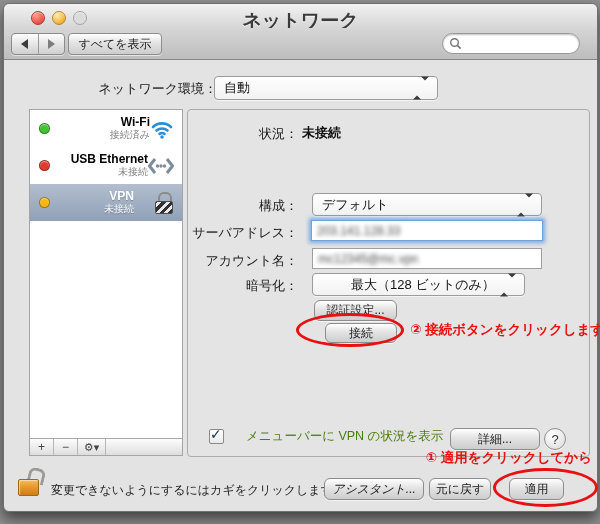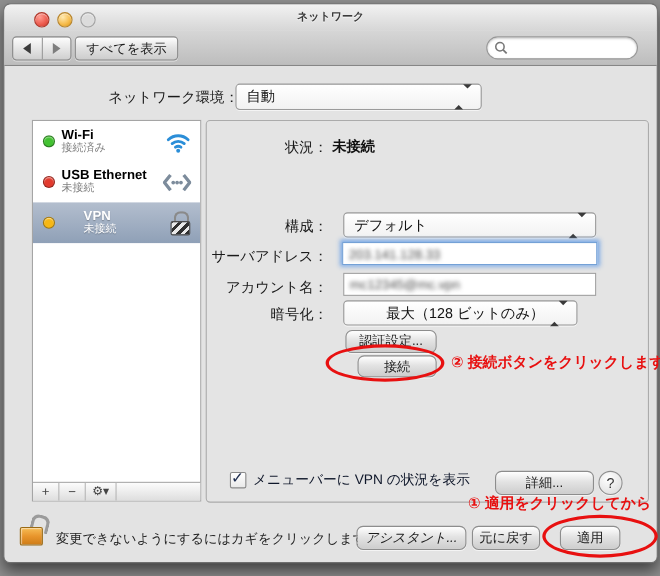--- a/index.html
+++ b/index.html
@@ -3,21 +3,21 @@
 <meta charset="utf-8">
 <style>
   html,body{margin:0;padding:0;}
   body{font-family:"Liberation Sans","DejaVu Sans",sans-serif; background:#8f8f8f;}
   .stage{position:relative;width:600px;height:524px;background:#8f8f8f;overflow:hidden;}
   .window{position:absolute;left:3px;top:3px;width:593px;height:507px;background:#e3e3e3;
     border:1px solid #6f6f6f;border-radius:6px;box-shadow:0 7px 14px rgba(0,0,0,.55);}
   
   .titlebar{position:absolute;left:0;top:0;right:0;height:24px;
     background:linear-gradient(#f2f2f2,#d6d6d6);border-radius:6px 6px 0 0;}
-  .title{position:absolute;left:0;right:0;top:4px;text-align:center;font-size:10px;font-weight:600;
+  .title{position:absolute;left:0;right:0;top:4px;text-align:center;font-size:19px;font-weight:600;
     color:#3b3b3b;text-shadow:0 1px 0 rgba(255,255,255,.7);}
   .lights{position:absolute;left:27px;top:7px;display:flex;gap:7px;}
   .light{width:12px;height:12px;border-radius:50%;box-shadow:inset 0 1px 1px rgba(255,255,255,.6);}
   .light.red{background:radial-gradient(circle at 35% 30%,#ff9d93,#ee5f52 55%,#c8362a);border:1px solid #b0392c;}
   .light.yellow{background:radial-gradient(circle at 35% 30%,#ffe9b0,#f6bd4f 55%,#d9930f);border:1px solid #b8862e;}
   .light.off{background:#dcdcdc;border:1px solid #a3a3a3;}
   
   .toolbar{position:absolute;left:0;top:24px;right:0;height:31px;
     background:linear-gradient(#d6d6d6,#bdbdbd);border-bottom:1px solid #868686;padding-left:12px;}
   .segctl{position:absolute;left:7px;top:5px;width:52px;height:20px;border:1px solid #8b8b8b;border-radius:4px;
@@ -38,21 +38,21 @@
   .popup{position:absolute;background:linear-gradient(#ffffff,#f2f2f2);border:1px solid #9b9b9b;border-radius:4px;
     font-size:13px;color:#111;display:flex;align-items:center;padding-left:9px;
     box-shadow:0 1px 0 rgba(255,255,255,.6);}
   .popup-arrows{position:absolute;right:8px;top:50%;transform:translateY(-50%);}
   .tri-up{width:0;height:0;border-left:4px solid transparent;border-right:4px solid transparent;border-bottom:4px solid #3a3a3a;margin-bottom:3px;}
   .tri-down{width:0;height:0;border-left:4px solid transparent;border-right:4px solid transparent;border-top:4px solid #3a3a3a;}
   .loc-popup{left:210px;top:72px;width:213px;height:22px;}
   
   .sidebar{position:absolute;left:25px;top:105px;width:152px;height:345px;background:#fff;border:1px solid #a5a5a5;}
   .sb-list{position:absolute;left:0;top:0;right:0;bottom:16px;overflow:hidden;}
-  .sb-row{position:relative;height:37px;display:flex;align-items:center;}
+  .sb-row{position:relative;height:37px;display:flex;align-items:center;text-align:right;}
   .sb-row.selected{background:linear-gradient(#b3bece,#8fa0b7);gap:20px;}
   .sb-dot{width:9px;height:9px;border-radius:50%;margin-left:9px;border:1px solid rgba(0,0,0,.35);
     box-shadow:inset 0 1px 1px rgba(255,255,255,.5);flex:0 0 auto;}
   .sb-text{margin-left:6px;flex:1;min-width:0;}
   .sb-name{font-size:12px;font-weight:700;color:#000;line-height:13px;}
   .sb-sub{font-size:10px;color:#808080;line-height:12px;}
   .sb-row.selected .sb-name,.sb-row.selected .sb-sub{color:#fff;text-shadow:0 1px 1px rgba(0,0,0,.25);}
   .sb-icon{margin-right:8px;flex:0 0 auto;}
   .sb-bar{position:absolute;left:0;right:0;bottom:0;height:16px;border-top:1px solid #a9a9a9;
     background:linear-gradient(#fcfcfc,#dedede);display:flex;}
@@ -72,21 +72,21 @@
   .status-val{position:absolute;left:114px;font-size:13px;font-weight:700;color:#111;}
   .field{position:absolute;background:#fff;border:1px solid #9f9f9f;font-size:12px;color:#333;
     display:flex;align-items:center;padding-left:5px;}
   .field.focused{border:1px solid #74a1d6;box-shadow:0 0 4px 2px rgba(106,160,230,.85);}
   .blurred{filter:blur(2px);color:#4a4a4a;white-space:nowrap;overflow:hidden;}
   .panel .btn{position:absolute;}
   .chkrow{position:absolute;left:21px;top:318px;display:flex;align-items:center;}
   .chk{width:13px;height:13px;background:linear-gradient(#fff,#e9e9e9);border:1px solid #8a8a8a;border-radius:2px;
     position:relative;flex:0 0 auto;}
   .chk .tick{position:absolute;left:0px;top:-4px;font-size:14px;font-weight:700;color:#1c2b4e;}
-  .chklabel{margin-left:6px;font-size:12.5px;color:#0f172a;}
+  .chklabel{margin-left:22px;font-size:12.5px;color:#4d7c0f;}
   .helpbtn{position:absolute;left:356px;top:318px;width:20px;height:20px;border-radius:50%;
     background:radial-gradient(circle at 40% 30%,#ffffff,#d9d9d9);border:1px solid #8f8f8f;
     display:flex;align-items:center;justify-content:center;font-size:13px;color:#333;box-shadow:0 1px 0 rgba(255,255,255,.6);}
   
   .foot-lock{position:absolute;left:12px;top:464px;width:30px;height:32px;}
   .fl-shackle{position:absolute;left:12px;top:0;width:11px;height:13px;border:3px solid #9b9b9b;border-bottom:none;
     border-radius:7px 7px 0 0;transform:rotate(14deg);}
   .fl-body{position:absolute;left:2px;top:11px;width:19px;height:15px;border:1px solid #9a6a14;border-radius:2px;
     background:linear-gradient(#f6bc55,#e8952c 50%,#cf7d18);box-shadow:inset 1px 1px 1px rgba(255,255,255,.5);}
   .foot-text{position:absolute;left:47px;top:478px;font-size:12px;color:#222;}

